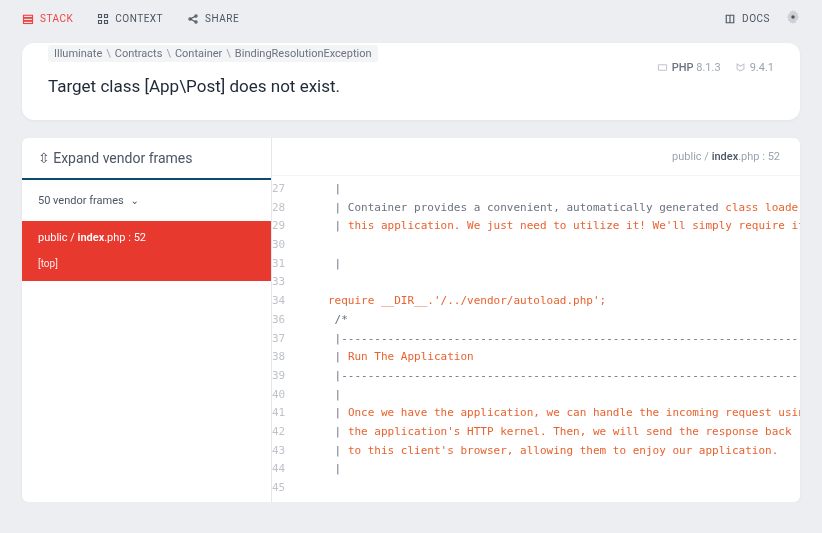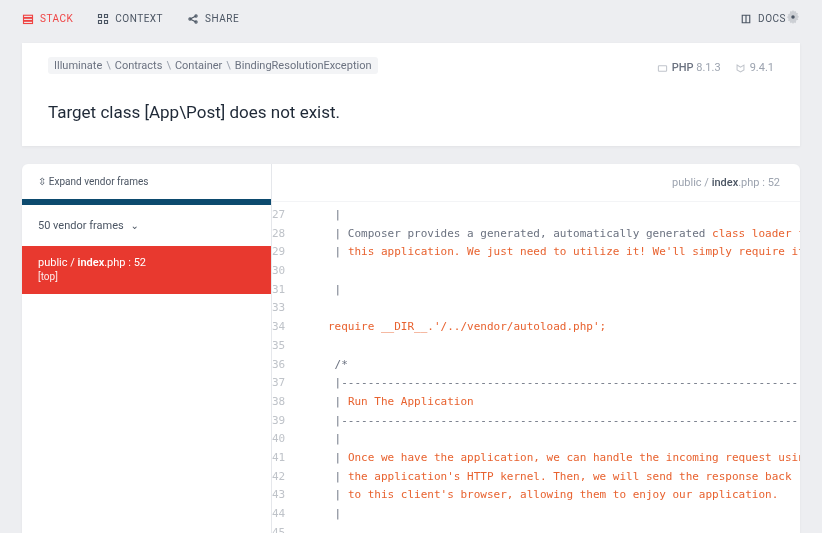--- a/index.html
+++ b/index.html
@@ -2,41 +2,41 @@
 <html><head>
 <meta charset="utf-8">
 <style>
 * { margin:0; padding:0; box-sizing:border-box; }
 body { font-family:-apple-system,BlinkMacSystemFont,"Segoe UI",Roboto,sans-serif; background:#edeef1; color:#1f2937; font-size:13px; }
 .topbar { display:flex; align-items:center; padding:10px 22px; gap:24px; }
 .topbar-item { display:flex; gap:6px; font-size:10px; letter-spacing:.5px; color:#4b5563; cursor:pointer; }
 .topbar-item.active { color:#ef4444; }
 .topbar-item .ic { width:12px; height:12px; display:inline-flex; align-items:center; justify-content:center; }
 .spacer { flex:1; }
-.topbar-right { display:flex; align-items:center; gap:0; }
+.topbar-right { display:flex; align-items:center; gap:16px; }
 .gear { color:#4b5563; }
 
-.card { background:#fff; margin:6px 22px 18px; border-radius:0; padding:14px 26px 24px; box-shadow:0 1px 3px rgba(0,0,0,.05); position:relative; }
+.card { background:#fff; margin:6px 22px 18px; border-radius:12px; padding:2px 26px 24px; box-shadow:0 1px 3px rgba(0,0,0,.05); position:relative; }
 .crumbs { display:inline-flex; flex-wrap:wrap; gap:2px; background:#f3f4f6; padding:2px 6px; border-radius:3px; font-size:11px; color:#6b7280; }
 .crumbs span { white-space:nowrap; }
 .crumbs .sep { padding:0 2px; color:#9ca3af; }
-.errmsg { margin-top:28px; font-size:17px; color:#1f2937; }
+.errmsg { margin-top:14px; font-size:17px; color:#1f2937; }
 .meta { position:absolute; right:26px; top:18px; display:flex; gap:14px; font-size:11px; color:#9ca3af; }
 .meta b { color:#6b7280; font-weight:500; }
-.meta-item { display:flex; align-items:flex-end; gap:4px; }
+.meta-item { display:flex; align-items:center; gap:4px; }
 
 .main { display:flex; margin:0 22px; background:#fff; border-radius:6px; overflow:hidden; box-shadow:0 1px 3px rgba(0,0,0,.05); }
 .sidebar { width:250px; border-right:1px solid #e5e7eb; flex-shrink:0; }
-.expand-row { padding:12px 16px; border-bottom:6px solid #0c4a6e; font-size:10px; color:#4b5563; cursor:pointer; }
+.expand-row { padding:12px 16px; border-bottom:2px solid #0c4a6e; font-size:14px; color:#4b5563; cursor:pointer; }
 .frames-row { padding:14px 16px; font-size:11px; color:#4b5563; cursor:pointer; }
 .frames-row .chev { font-size:10px; margin-left:4px; }
 .active-frame { background:#e8392f; color:#fff; padding:10px 16px 12px; }
 .active-frame .path { font-size:11px; }
 .active-frame .path b { font-weight:600; }
-.active-frame .fn { font-size:10px; opacity:.9; margin-top:2px; }
+.active-frame .fn { font-size:10px; opacity:.9; margin-top:14px; }
 
 .codepane { flex:1; min-width:0; }
 .codehdr { padding:12px 20px; text-align:right; font-size:11px; color:#9ca3af; border-bottom:1px solid #f3f4f6; }
 .codehdr b { color:#4b5563; font-weight:500; }
 .codebody { font-family:ui-monospace,SFMono-Regular,Menlo,Consolas,monospace; font-size:11px; line-height:1.7; padding:4px 0; }
 .codeline { display:flex; }
 .codeline .ln { width:56px; text-align:left; padding-right:18px; color:#bfc3c9; user-select:none; flex-shrink:0; }
 .codeline .tx { flex:1; white-space:pre; color:#4b5563; overflow:hidden; }
 .t-or { color:#e8622f; }
 .t-gr { color:#6b7280; }
@@ -136,21 +136,21 @@
   </div>
   <div class="codepane">
     <div class="codehdr"><span>public / </span><b>index</b><span>.php</span><span> : </span><span>52</span></div>
     <div class="codebody">
         <div class="codeline">
           <span class="ln">27</span>
           <span class="tx"><span class="t-gr"> | </span></span>
         </div>
         <div class="codeline">
           <span class="ln">28</span>
-          <span class="tx"><span class="t-gr"> | Composer provides a generated, automatically generated </span><span class="t-or">class loader for</span></span>
+          <span class="tx"><span class="t-gr"> | Container provides a convenient, automatically generated </span><span class="t-or">class loader for</span></span>
         </div>
         <div class="codeline">
           <span class="ln">29</span>
           <span class="tx"><span class="t-gr"> | </span><span class="t-or">this application. We just need to utilize it! We'll simply require it</span></span>
         </div>
         <div class="codeline">
           <span class="ln">30</span>
         </div>
         <div class="codeline">
           <span class="ln">31</span>
@@ -158,24 +158,20 @@
         </div>
         <div class="codeline">
           <span class="ln">33</span>
           <span class="tx"><span></span></span>
         </div>
         <div class="codeline">
           <span class="ln">34</span>
           <span class="tx"><span class="t-or">require __DIR__.'/../vendor/autoload.php';</span></span>
         </div>
         <div class="codeline">
-          <span class="ln">35</span>
-          <span class="tx"><span></span></span>
-        </div>
-        <div class="codeline">
           <span class="ln">36</span>
           <span class="tx"><span class="t-gr"> /*</span></span>
         </div>
         <div class="codeline">
           <span class="ln">37</span>
           <span class="tx"><span class="t-gr"> |--------------------------------------------------------------------------</span></span>
         </div>
         <div class="codeline">
           <span class="ln">38</span>
           <span class="tx"><span class="t-gr"> | </span><span class="t-or">Run The Application</span></span>

